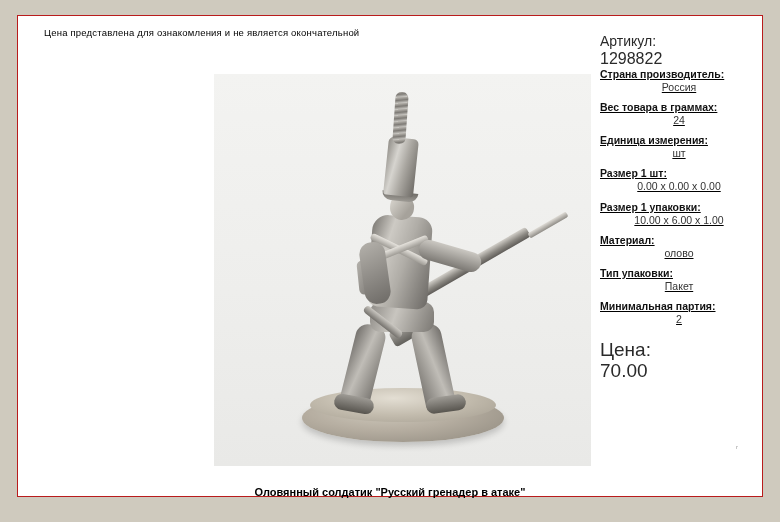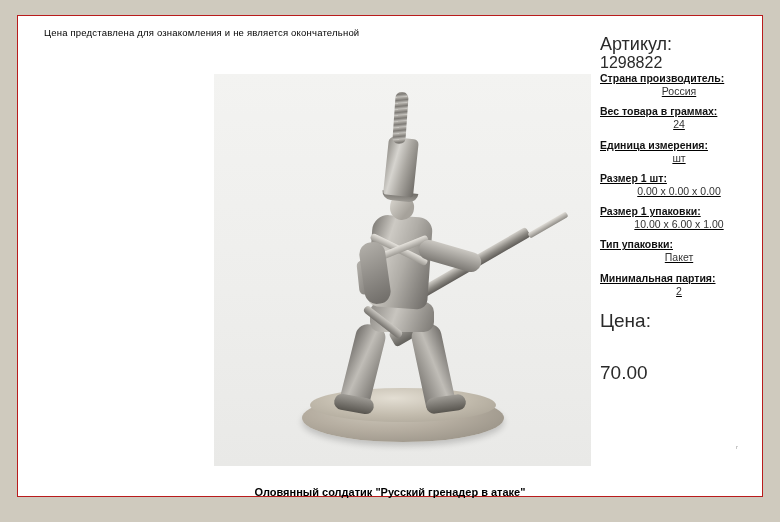--- a/index.html
+++ b/index.html
@@ -259,21 +259,21 @@
     font-weight: bold;
     color: #000000;
   }
   .info {
     position: absolute;
     left: 582px;
     top: 18px;
     width: 158px;
   }
   .sku-label {
-    font-size: 18px;
+    font-size: 14px;
     color: #2a2a2a;
     line-height: 1.12;
   }
   .sku-value {
     font-size: 16px;
     color: #2a2a2a;
     line-height: 1.12;
   }
   .spec {
     margin-bottom: 7px;
@@ -296,21 +296,20 @@
   }
   .price-label {
     font-size: 19px;
     color: #2a2a2a;
     line-height: 1.15;
   }
   .price-value {
     font-size: 19px;
     color: #2a2a2a;
     line-height: 1.15;
-    margin-top: 30px;
   }
   .tiny-mark {
     position: absolute;
     left: 718px;
     top: 428px;
     font-size: 6px;
     color: #999999;
   }
 </style>
 </head>
@@ -367,20 +366,24 @@
     </div>
     <div class="spec">
       <div class="spec-label">Размер 1 шт:</div>
       <div class="spec-value">0.00 x 0.00 x 0.00</div>
     </div>
     <div class="spec">
       <div class="spec-label">Размер 1 упаковки:</div>
       <div class="spec-value">10.00 x 6.00 x 1.00</div>
     </div>
     <div class="spec">
+      <div class="spec-label">Материал:</div>
+      <div class="spec-value">олово</div>
+    </div>
+    <div class="spec">
       <div class="spec-label">Тип упаковки:</div>
       <div class="spec-value">Пакет</div>
     </div>
     <div class="spec">
       <div class="spec-label">Минимальная партия:</div>
       <div class="spec-value">2</div>
     </div>
 
     <div class="price-block">
       <div class="price-label">Цена:</div>

